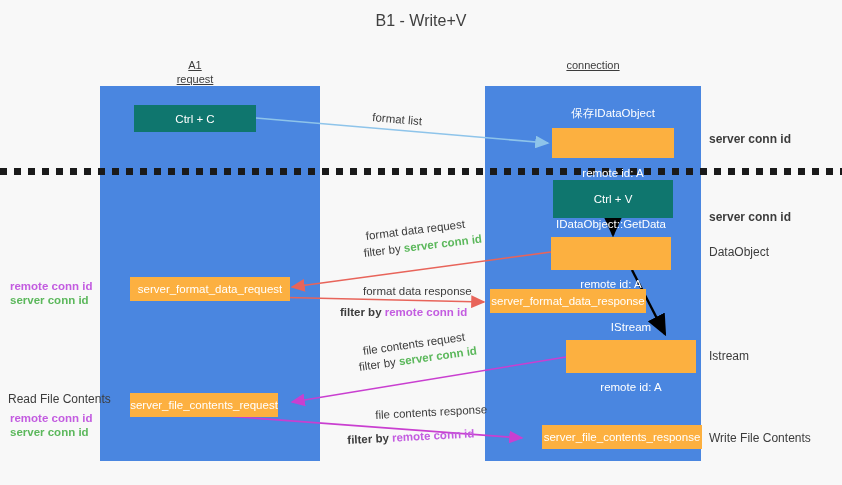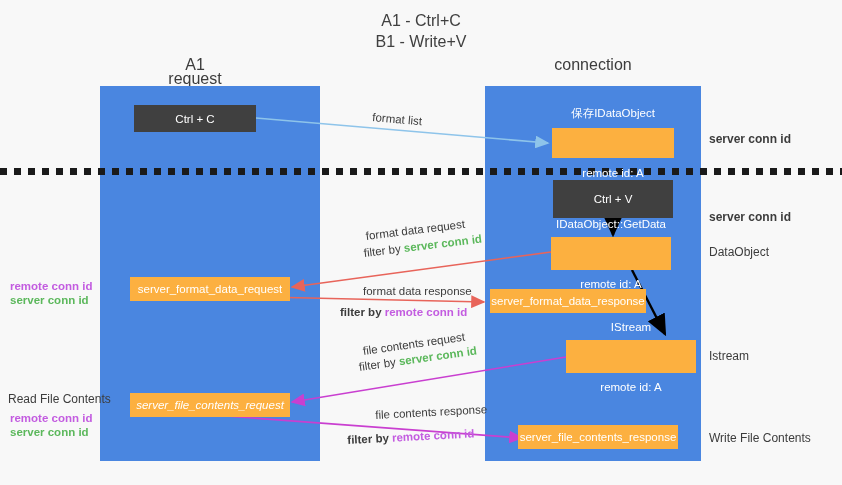--- a/index.html
+++ b/index.html
@@ -22,45 +22,46 @@
     top: 10px;
     text-align: center;
     font-size: 16px;
     line-height: 21px;
     color: #404040;
   }
   
   .col-header {
     position: absolute;
     text-align: center;
-    font-size: 16px;
+    font-size: 11px;
     line-height: 14px;
     color: #3c3c3c;
     width: 200px;
+    text-decoration: underline;
   }
   
   .lane {
     position: absolute;
     background: #4a86e0;
   }
   
   .node {
     position: absolute;
     box-sizing: border-box;
     display: flex;
     flex-direction: column;
     align-items: center;
     justify-content: center;
     color: #ffffff;
     font-size: 11.5px;
     line-height: 14px;
     text-align: center;
     padding: 2px 4px;
   }
-  .node.green { background: #404040; }
+  .node.green { background: #0f766e; }
   .node.orange { background: #fcb040; gap: 46px; }
   .node .l2 { display: block; }
 
   
   .lbl {
     position: absolute;
     font-size: 11.5px;
     line-height: 14px;
     color: #3c3c3c;
     white-space: nowrap;
@@ -104,21 +105,20 @@
     width: 842px;
     height: 9px;
   }
 </style>
 </head>
 <body>
 
 <div id="canvas">
 
   <div class="title">
-    <div>A1 - Ctrl+C</div>
     <div>B1 - Write+V</div>
   </div>
 
   <div class="col-header" style="left:95px; top:58px;">
     <div>A1</div>
     <div>request</div>
   </div>
   <div class="col-header" style="left:493px; top:58px;">
     <div>connection</div>
   </div>
@@ -185,25 +185,25 @@
   </div>
 
   <div class="node orange" style="left:490px; top:289px; width:156px; height:24px;">
     <span>server_format_data_response</span>
   </div>
 
   <div class="node orange" style="left:130px; top:277px; width:160px; height:24px;">
     <span>server_format_data_request</span>
   </div>
 
-  <div class="node orange" style="left:130px; top:393px; width:160px; height:24px;font-style:italic;">
+  <div class="node orange" style="left:130px; top:393px; width:148px; height:24px;">
     <span>server_file_contents_request</span>
   </div>
 
-  <div class="node orange" style="left:518px; top:425px; width:160px; height:24px;">
+  <div class="node orange" style="left:542px; top:425px; width:160px; height:24px;">
     <span>server_file_contents_response</span>
   </div>
 
   <div class="edge-cap" style="left:373px; top:110px; transform: rotate(5deg);">format list</div>
 
   <div class="edge-cap" style="left:365px; top:229px; transform: rotate(-7deg);">format data request</div>
   <div class="edge-cap" style="left:363px; top:246px; transform: rotate(-7deg);">
     <span>filter by </span><span class="green-t">server conn id</span>
   </div>
 

